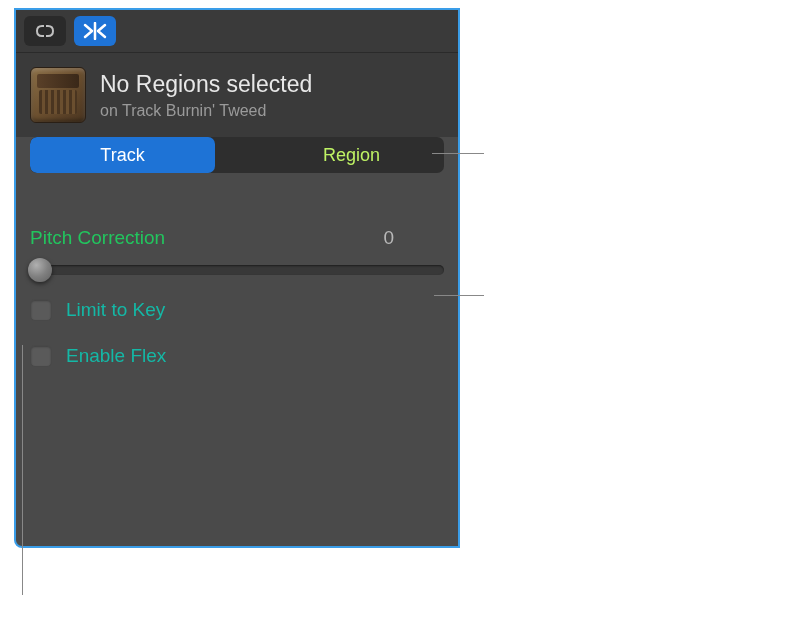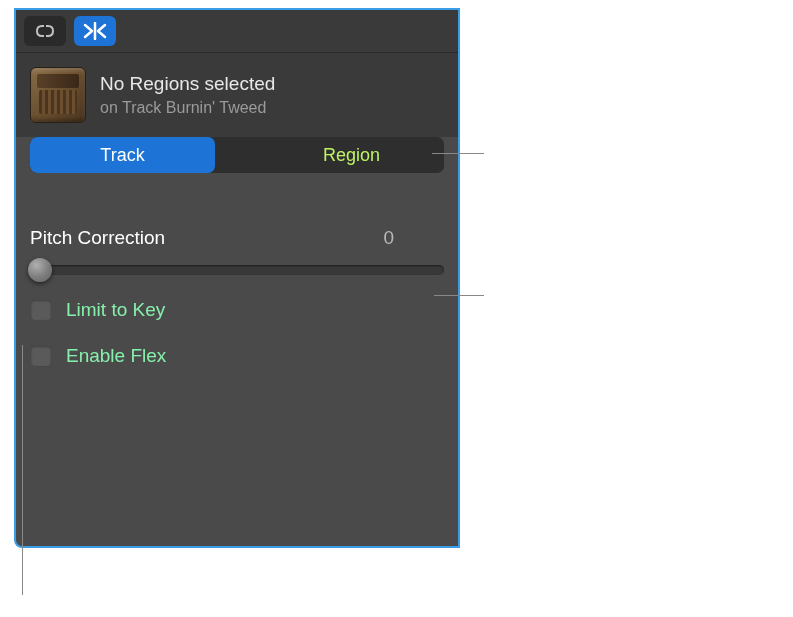--- a/index.html
+++ b/index.html
@@ -102,21 +102,21 @@
     }
     
     .header-text {
       display: flex;
       flex-direction: column;
       gap: 4px;
     }
     
     .header-title {
       color: #e8e8e8;
-      font-size: 19px;
+      font-size: 23px;
       font-weight: 500;
     }
     
     .header-subtitle {
       color: #9a9a9a;
       font-size: 16px;
       font-weight: 400;
     }
     
     .segmented-control {
@@ -155,21 +155,21 @@
       margin-bottom: 8px;
     }
     
     .slider-labels {
       display: flex;
       justify-content: space-between;
       margin-bottom: 16px;
     }
     
     .slider-label {
-      color: #ffffff;
+      color: #22c55e;
       font-size: 19px;
       font-weight: 400;
     }
     
     .slider-value {
       color: #b8b8b8;
       font-size: 19px;
       font-weight: 400;
       padding-right: 50px;
     }
@@ -204,21 +204,21 @@
     .checkbox {
       width: 22px;
       height: 22px;
       border-radius: 5px;
       background: #5a5a5a;
       border: 1px solid #484848;
       box-shadow: inset 0 1px 2px rgba(0,0,0,0.3);
     }
     
     .checkbox-label {
-      color: #86efac;
+      color: #14b8a6;
       font-size: 19px;
       font-weight: 400;
     }
     
     .callout-line-1 {
       position: absolute;
       left: 432px;
       top: 153px;
       width: 52px;
       height: 1px;

